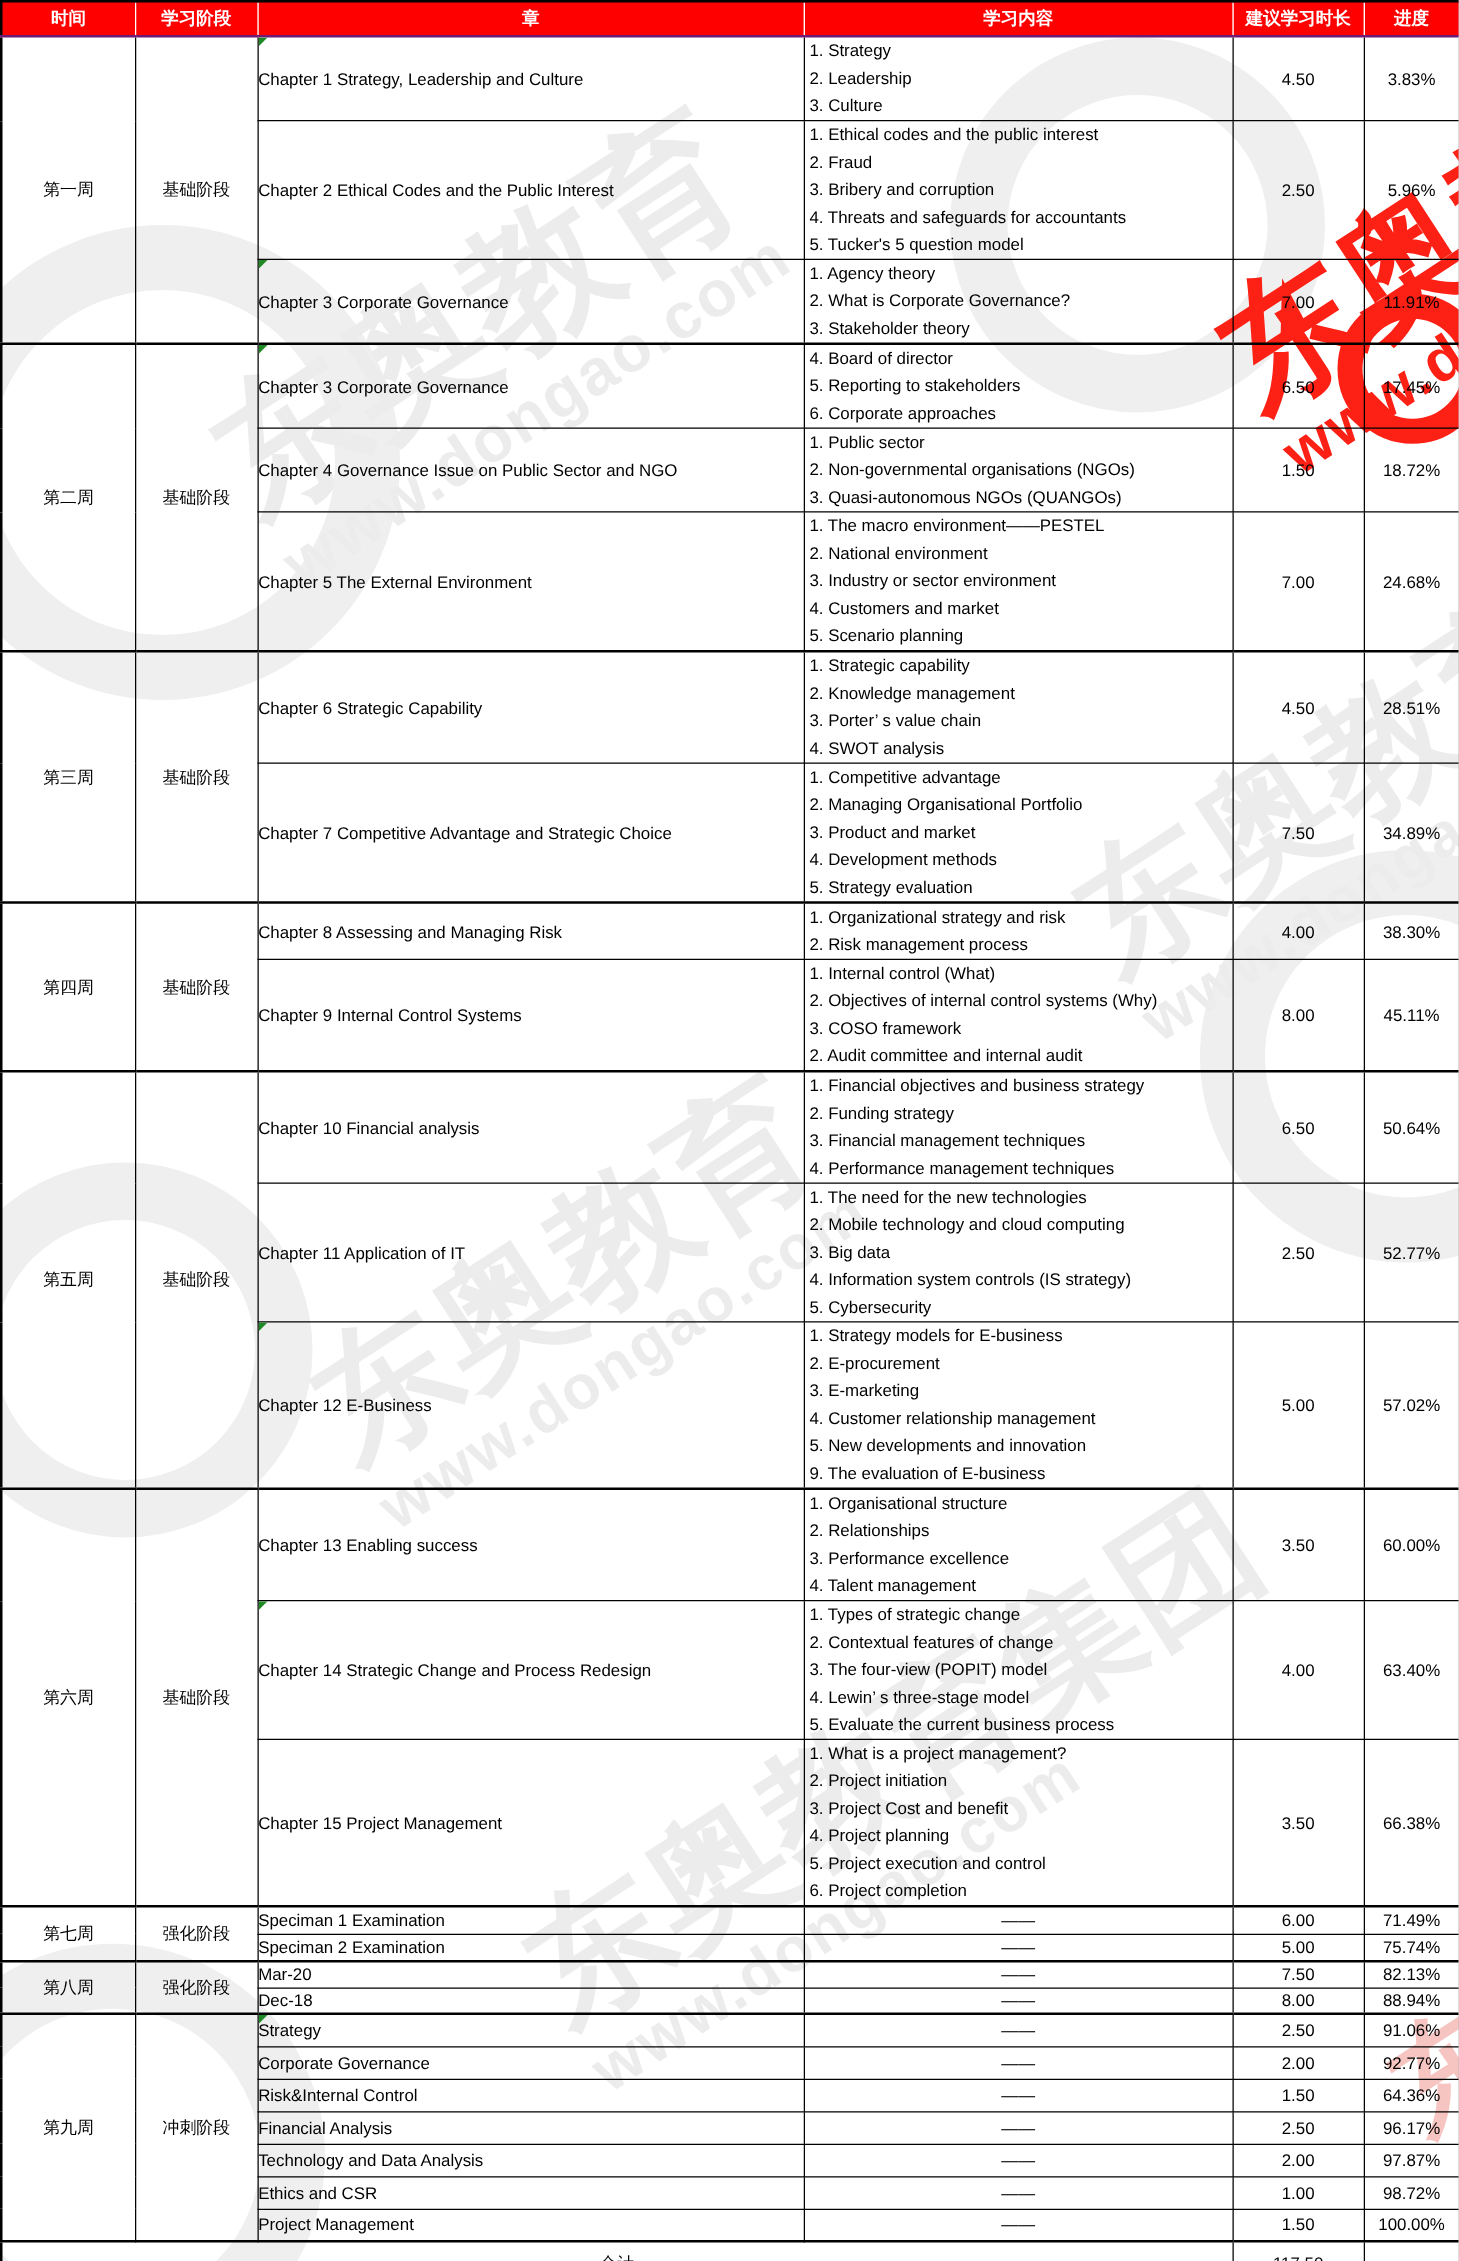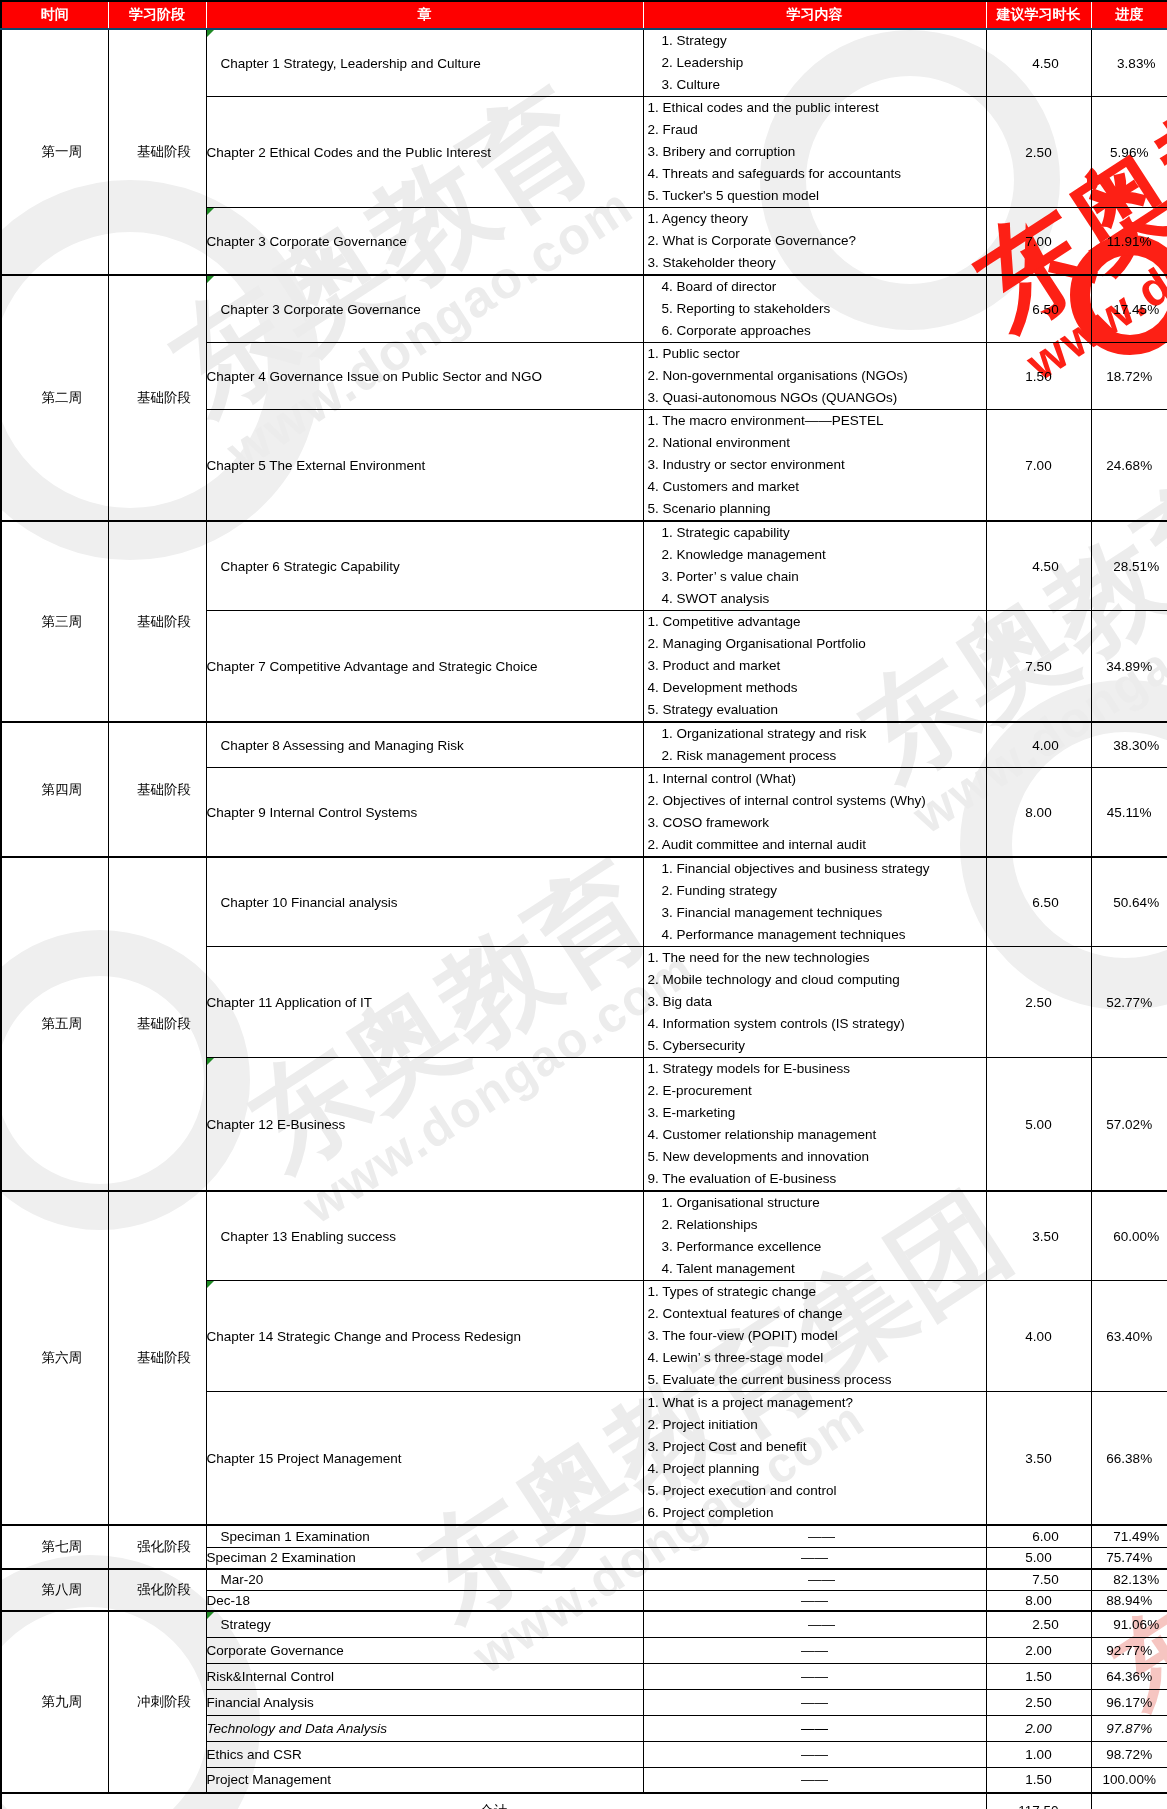--- a/index.html
+++ b/index.html
@@ -26,32 +26,32 @@
   
   table.plan{
     position:relative;z-index:1;
     width:1167px;border-collapse:collapse;table-layout:fixed;
     border:2px solid #000;
   }
   table.plan th{
     background:var(--header-bg,#fe0000);color:var(--header-text,#fff);
     font-size:14px;font-weight:bold;
     border-left:1px solid #fff;border-right:1px solid #fff;
-    border-bottom:2px solid #0c4a6e;
+    border-bottom:2px solid #701a75;
     height:26px;padding:0;text-align:center;
   }
   table.plan td{
     border:1px solid #000;
     font-size:13.5px;
     padding:0;
     vertical-align:middle;
     background:transparent;
     overflow:hidden;
   }
-  tr.week-start td{border-top:2px solid #000;padding-left:14px;}
+  tr.week-start td{border-top:2px solid #000;}
   td.c-time,td.c-phase{text-align:center;}
   td.c-chapter{text-align:left;padding-left:3px;position:relative;margin-top:28px;}
   td.c-hours,td.c-progress{text-align:center;}
   td.c-content{padding:0;}
   td.c-content .line{line-height:22px;padding-left:4px;text-align:left;}
   td.c-content.dash{text-align:center;}
   .note-flag{position:absolute;top:0;left:0;width:0;height:0;
     border-top:7px solid var(--flag-green,#1f8a25);
     border-right:7px solid transparent;}
   tr.footer-row td{border-top:2px solid #000;height:33px;}
@@ -356,21 +356,21 @@
           <td class="c-content dash">——</td>
           <td class="c-hours">1.50</td>
           <td class="c-progress">64.36%</td>
         </tr>
         <tr style="height: 26px;">
           <td class="c-chapter"><span>Financial Analysis</span></td>
           <td class="c-content dash">——</td>
           <td class="c-hours">2.50</td>
           <td class="c-progress">96.17%</td>
         </tr>
-        <tr style="height: 26px; font-style: italic;">
+        <tr style="height: 26px;">
           <td class="c-chapter"><span>Technology and Data Analysis</span></td>
           <td class="c-content dash">——</td>
           <td class="c-hours">2.00</td>
           <td class="c-progress">97.87%</td>
         </tr>
         <tr style="height: 26px;">
           <td class="c-chapter"><span>Ethics and CSR</span></td>
           <td class="c-content dash">——</td>
           <td class="c-hours">1.00</td>
           <td class="c-progress">98.72%</td>

